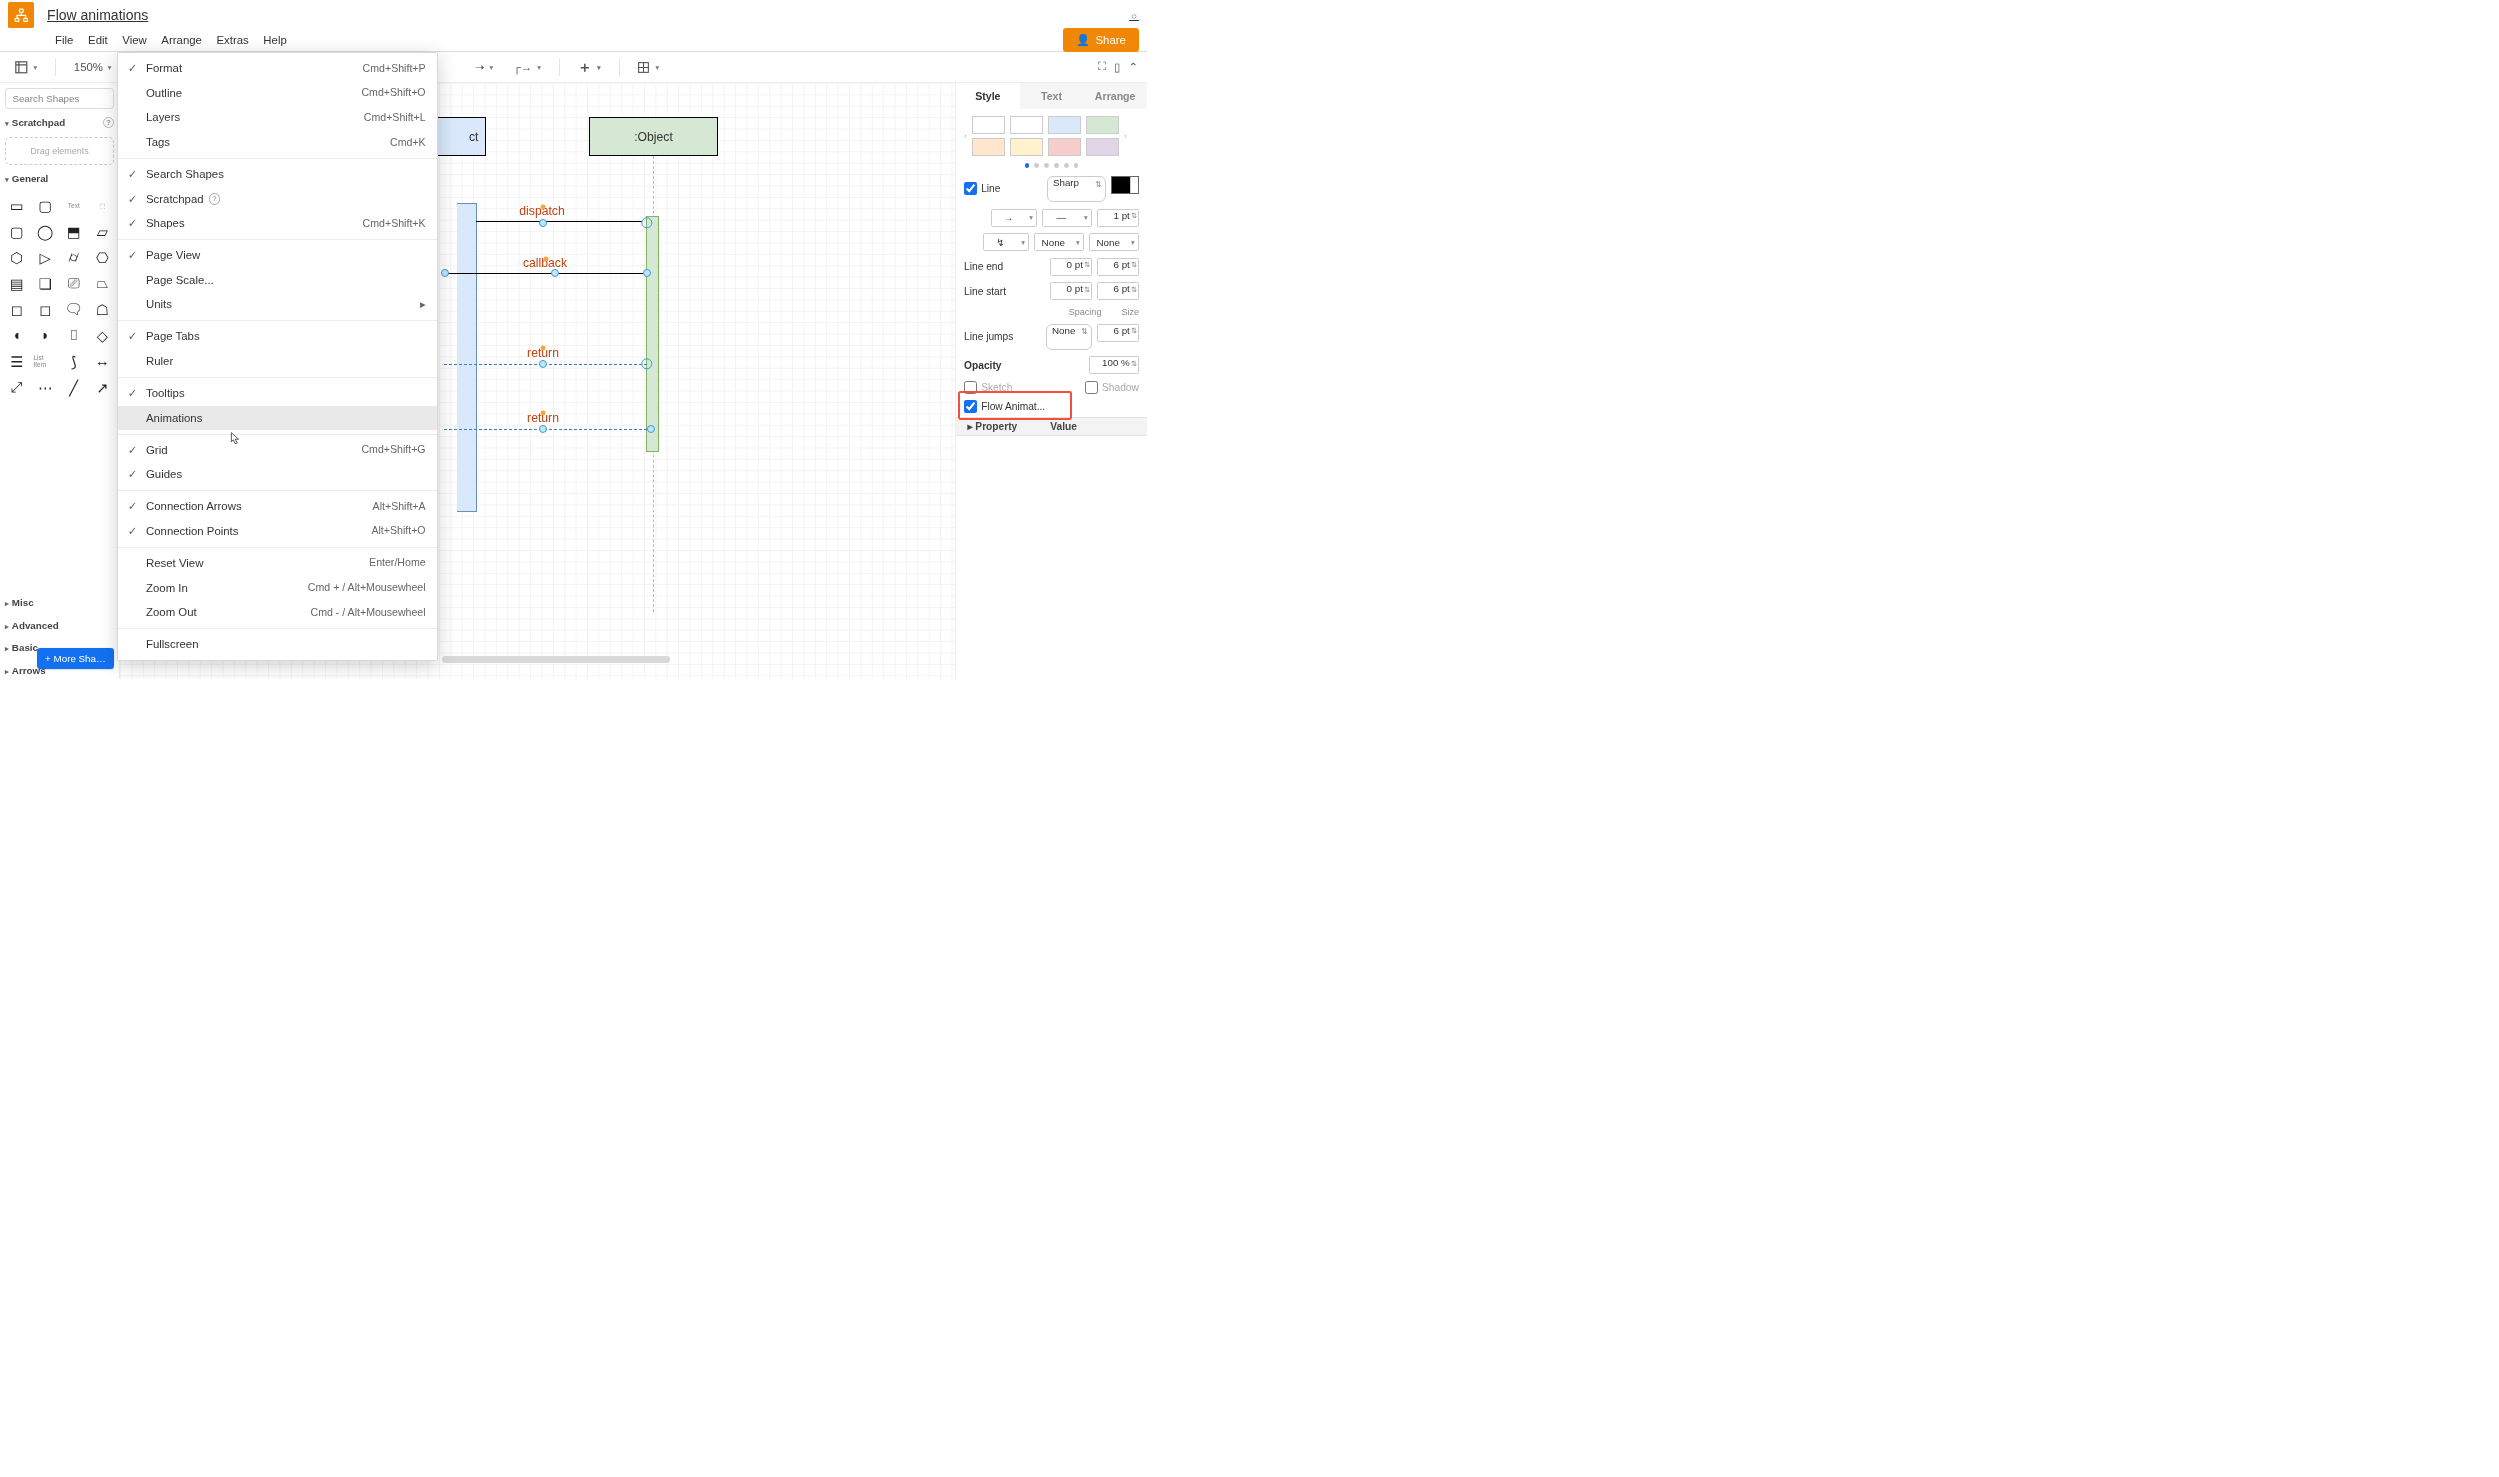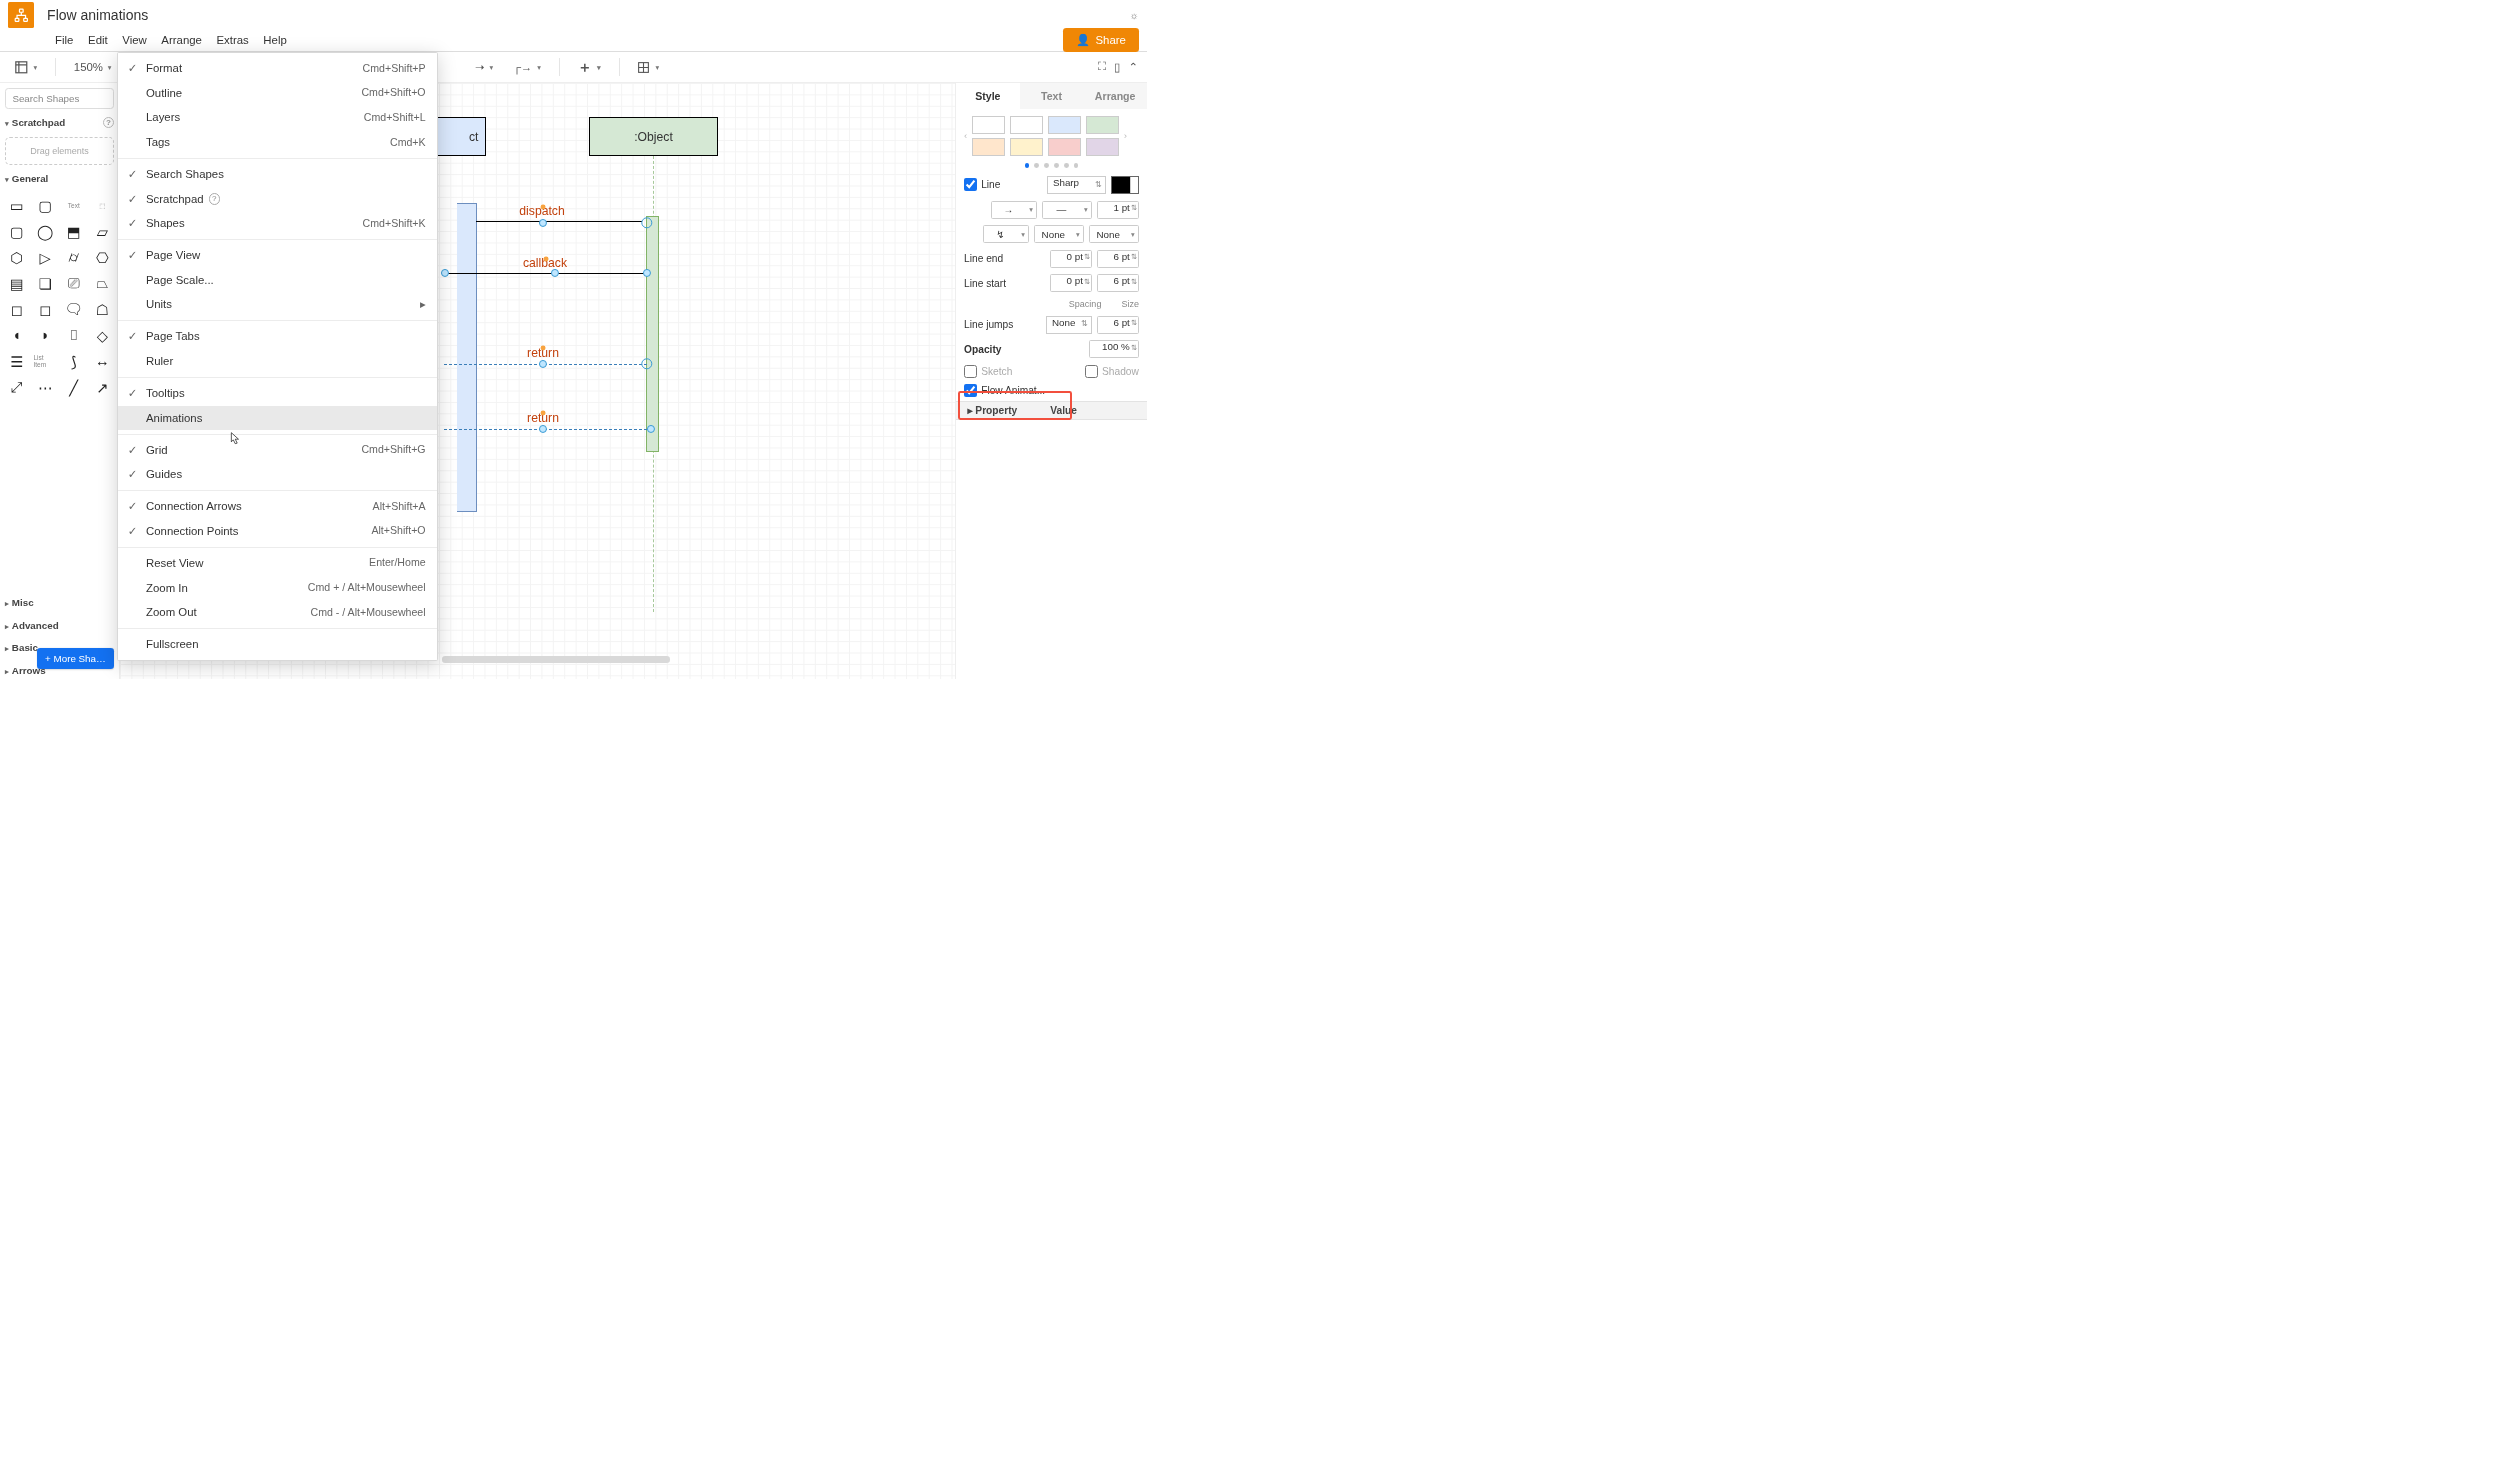--- a/index.html
+++ b/index.html
@@ -16,21 +16,21 @@
   }
 
   
   .header {
     height: 52px;
     padding: 3.3px 8.1px 0 8.1px;
     display: flex;
     flex-direction: column;
     border-bottom: 0.8px solid #ddd;
   }
-  .title-row { display: flex; align-items: center; gap: 8.1px; height: 23px;}
+  .title-row { display: flex; align-items: center; gap: 8.1px; height: 23px; text-decoration: underline;}
   .logo {
     width: 26px; height: 26px;
     background: #f08705;
     border-radius: 1.6px;
     display: flex; align-items: center; justify-content: center;
     color: #fff; font-weight: bold;
   }
   .logo svg { stroke: #fff; }
   .doc-title { font-size: 14px; font-weight: 400; margin-left: 4.9px;}
   .theme-toggle { margin-left: auto; color:#888; }
@@ -173,21 +173,21 @@
   .nav-arrow { color:#bbb; font-size:9.8px; cursor:default;}
   .pager { display:flex; justify-content:center; gap:4.9px; padding-bottom:4.9px;}
   .pager-dot{width:4.9px;height:4.9px;border-radius:50%;background:#ccc;}
   .pager-dot.on{background:#1371f1;}
   .prop-row {
     display:flex; align-items:center; justify-content:space-between;
     padding:3.3px 8.1px; gap:4.9px;
   }
   .prop-row label{display:flex;align-items:center;gap:4.1px;}
   .prop-select{
-    border:0.8px solid #ccc; border-radius:0; height:18px;
+    border:0.8px solid #ccc; border-radius:6px; height:26px;
     padding:0 14.6px 0 4.9px; font-size:9.8px; background:#fff;
     position:relative;
   }
   .prop-select::after{content:"⇅"; position:absolute; right:3.3px; top:1.6px; font-size:8.1px; color:#888;}
   .num-input {
     border:0.8px solid #ccc; border-radius:1.6px; height:18px; width:42px;
     text-align:right; padding-right:8.1px; font-size:9.8px; position:relative;
     background:#fff;
   }
   .num-input::after{content:"⇅"; position:absolute; right:0.8px; top:1.6px; font-size:7.3px; color:#888;}

